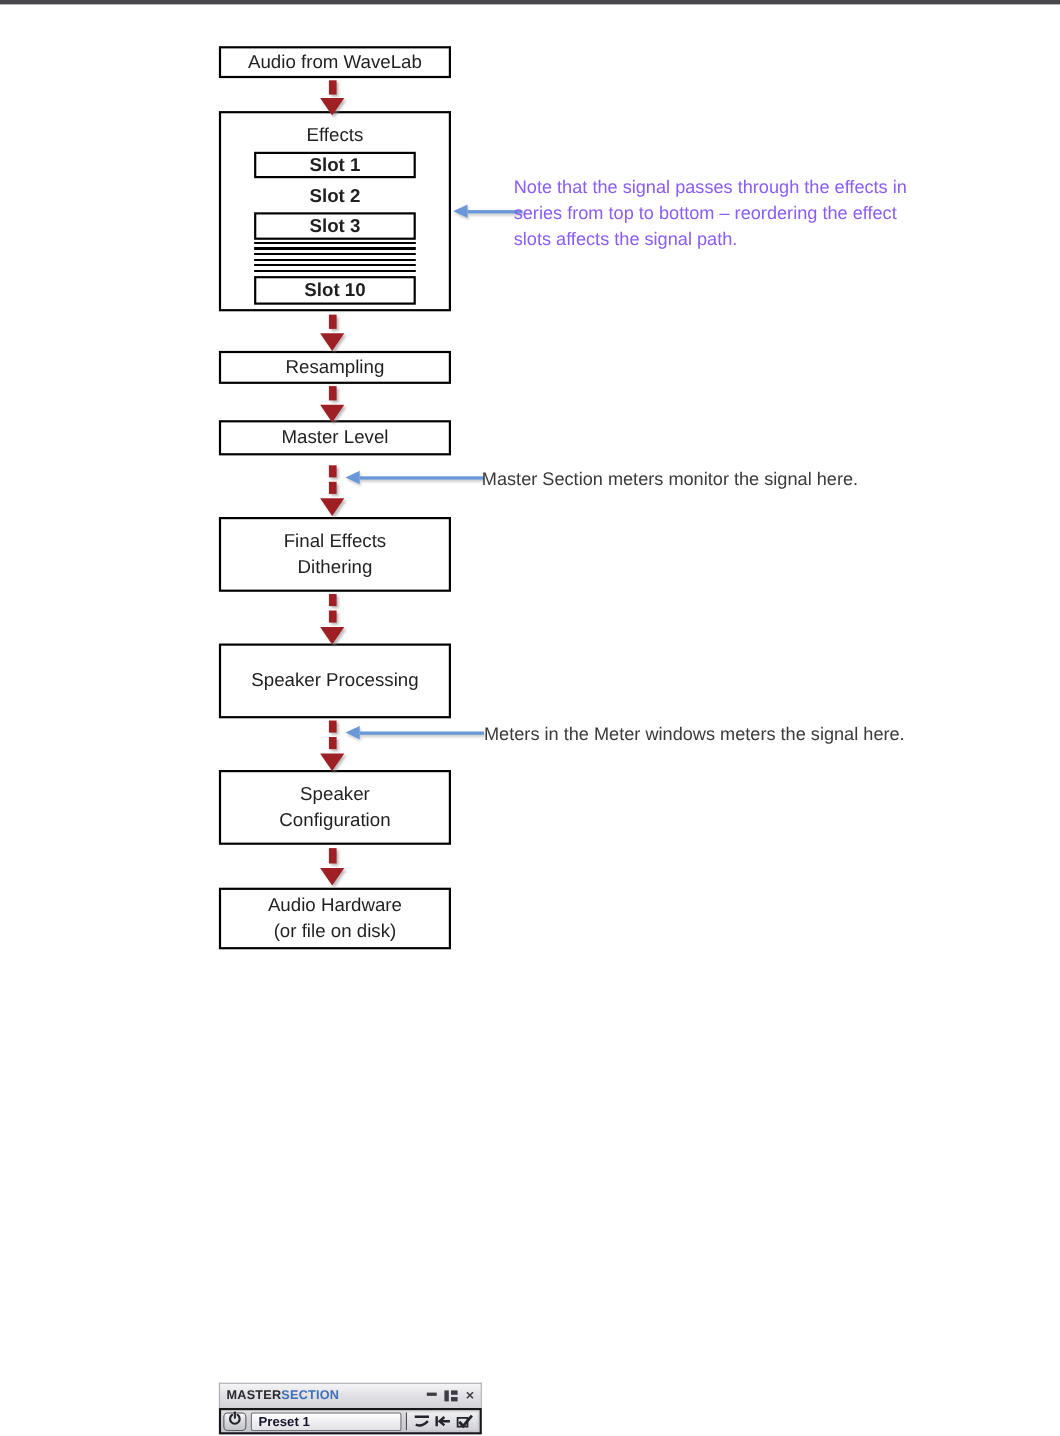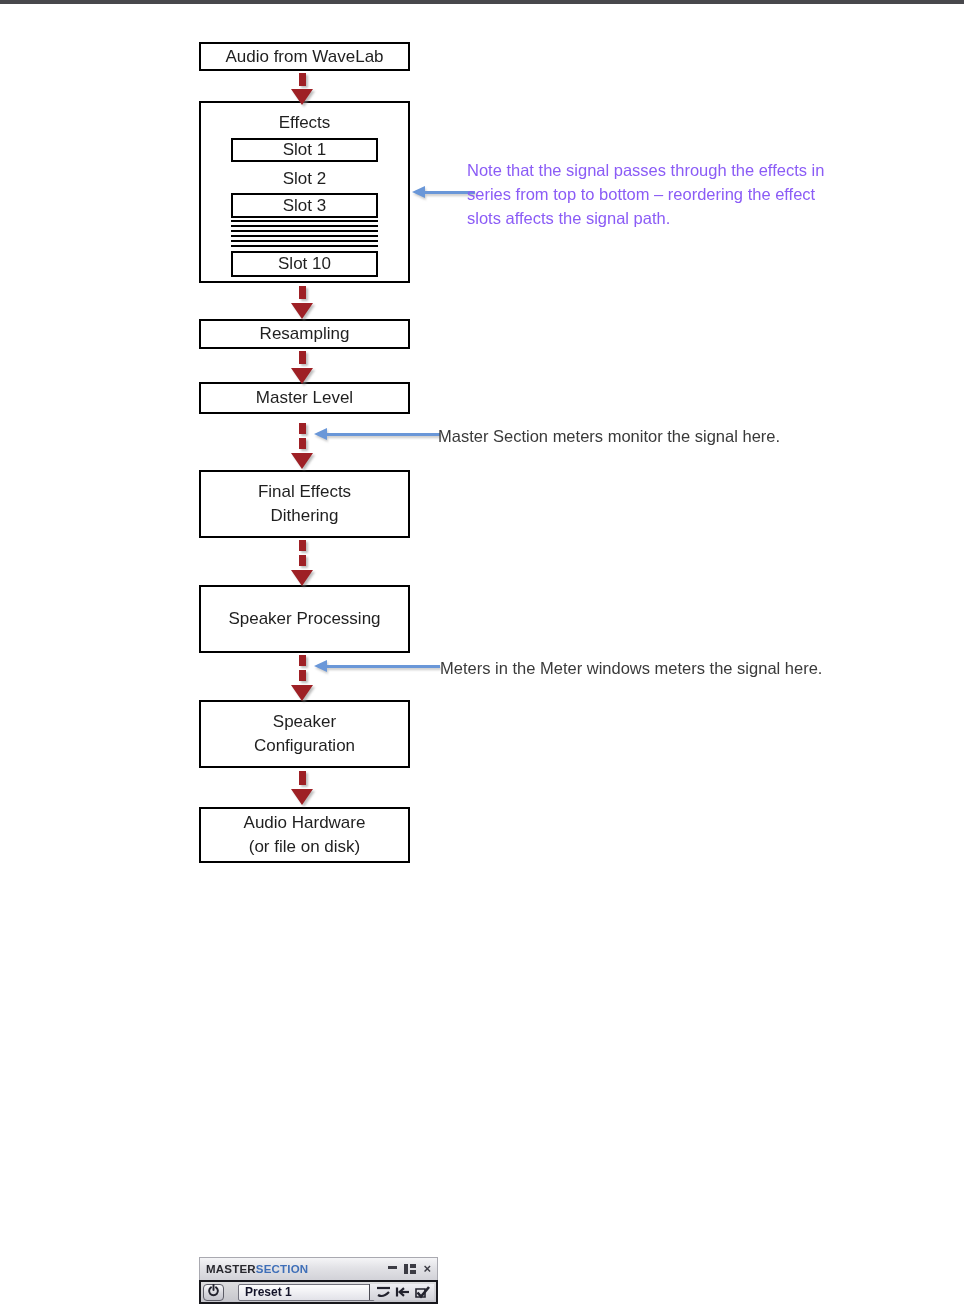--- a/index.html
+++ b/index.html
@@ -23,21 +23,21 @@
   .box-final      { top: 470px; height: 68px; }
   .box-playback   { top: 585px; height: 68px; }
   .box-speaker    { top: 700px; height: 68px; }
   .box-hardware   { top: 807px; height: 56px; }
 
   .effects-title { margin-top: 7px; height: 26px; line-height: 26px; }
   .slot {
     position: absolute; left: 30px; width: 147px; height: 25px;
     border: 2px solid #000; background: #fff;
     display: flex; align-items: center; justify-content: center;
-    font-size: 17px; color: #1f1f1f;
+    font-size: 17px; color: #1f1f1f; font-weight: bold;
   }
   .slot1  { top: 35px; height: 24px; }
   .slot2  { top: 63px; height: 25px; border: none; }
   .slot3  { top: 90px; }
   .slot10 { top: 148px; height: 26px; }
   .slot-lines {
     position: absolute; left: 30px; top: 117px; width: 147px; height: 30px;
     background: repeating-linear-gradient(to bottom, #000 0 2px, #fff 2px 5px);
   }
 
@@ -111,21 +111,21 @@
     background: linear-gradient(to bottom, #dededf 0%, #c6c6cc 100%);
     border: 2px solid #17171c;
     display: flex; align-items: center; padding: 0 2px;
   }
   .ms-power {
     width: 21px; height: 17px; border: 1px solid #5c5c66; border-radius: 4px;
     background: linear-gradient(to bottom, #f8f8fa 0%, #d6d6dc 55%, #c3c3cb 100%);
     display: flex; align-items: center; justify-content: center;
   }
   .ms-preset {
-    margin-left: 14px; width: 137px; height: 17px;
+    margin-left: 4px; width: 137px; height: 17px;
     border: 1px solid #73737d; border-radius: 2px;
     background: linear-gradient(to bottom, #ffffff 0%, #ededf1 60%, #e2e2e8 100%);
     font-size: 12px; font-weight: bold; color: #14142a;
     line-height: 15px; padding-left: 6px;
   }
   .ms-icons {
     position: absolute; right: 2px; top: 2px; bottom: 2px;
     display: flex; align-items: center; gap: 1px; padding: 0 2px 0 4px;
     border-left: 1px solid #4c4c55;
     background: linear-gradient(to bottom, #efeff3 0%, #d2d2d8 100%);

